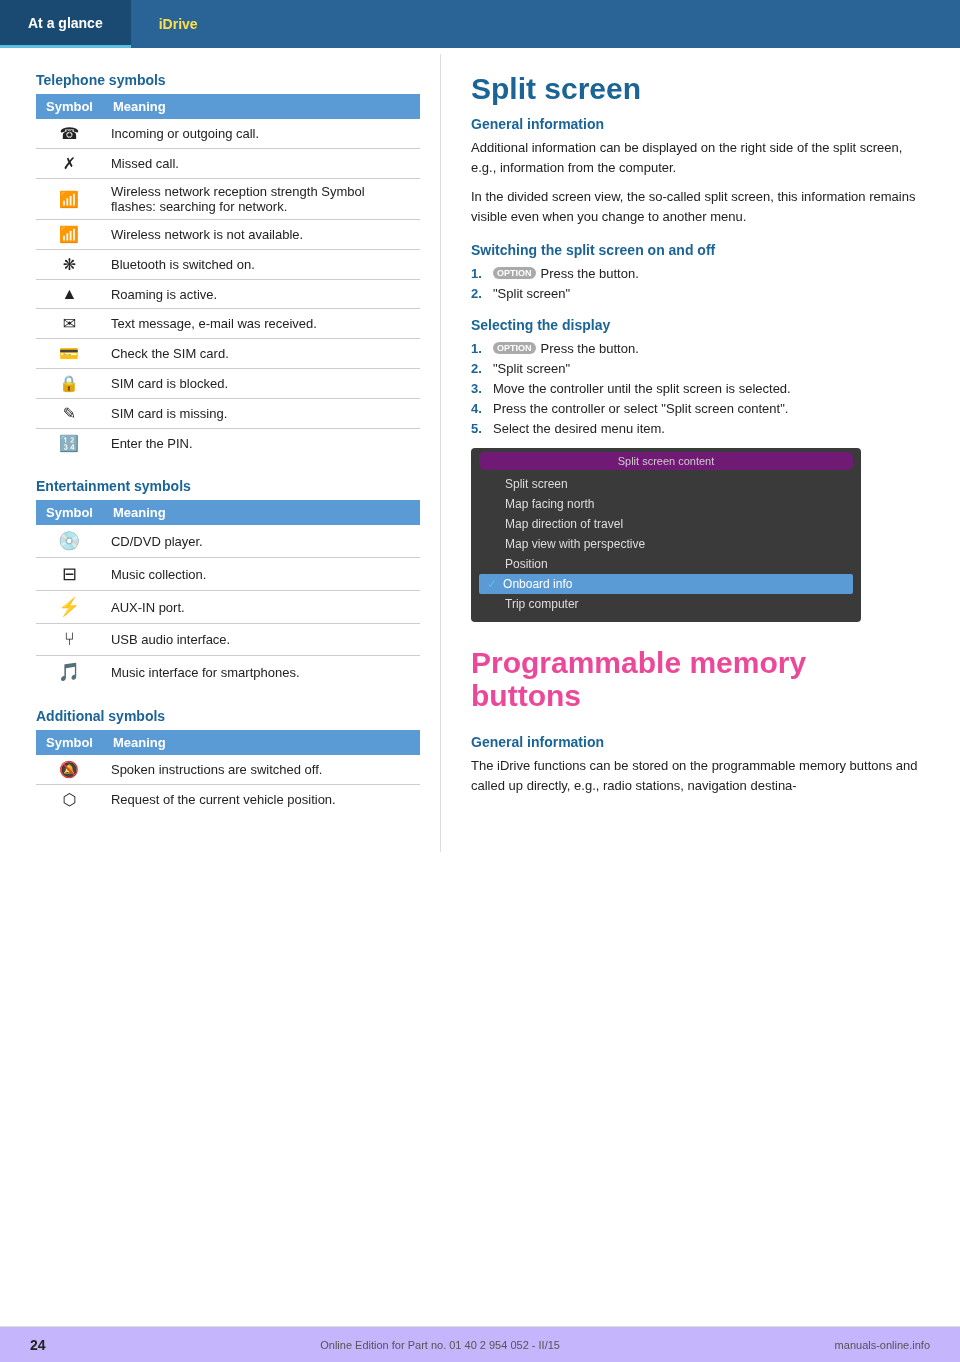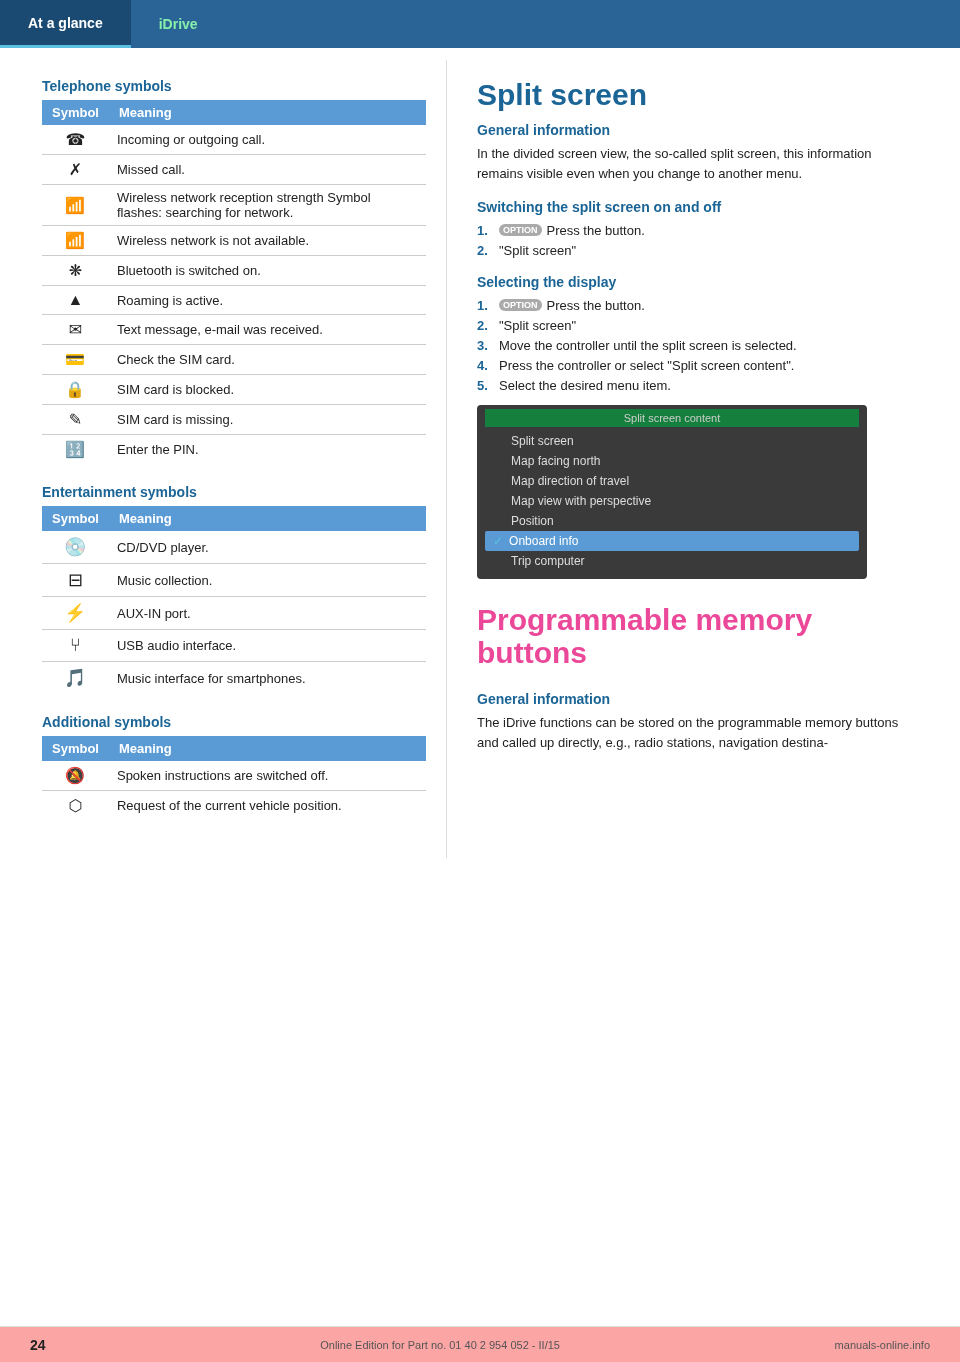--- a/index.html
+++ b/index.html
@@ -27,27 +27,27 @@
       font-size: 14px;
       font-weight: bold;
       color: #fff;
       cursor: pointer;
     }
     .nav-tab.active {
       background: #1a4a72;
       border-bottom: 3px solid #5bc0de;
     }
     .nav-tab.inactive {
-      color: #86efac;
+      color: #fde047;
     }
 
     
     .main-content {
       display: flex;
-      padding: 12px;
+      padding: 6px;
     }
 
     
     .left-col {
       width: 435px;
       padding: 18px 20px 18px 30px;
       border-right: 1px solid #ddd;
     }
 
     
@@ -154,27 +154,27 @@
     
     .split-screen-mockup {
       background: #3a3a3a;
       border-radius: 4px;
       padding: 4px 8px 8px 8px;
       margin-top: 8px;
       width: 100%;
       max-width: 390px;
     }
     .split-screen-title-bar {
-      background: #15803d;
+      background: #701a75;
       color: #ccc;
       font-size: 11px;
       text-align: center;
       padding: 3px 0;
       margin-bottom: 4px;
-      border-radius: 0;
+      border-radius: 6px;
     }
     .split-screen-item {
       display: flex;
       align-items: center;
       padding: 3px 8px;
       color: #ddd;
       font-size: 12px;
       cursor: pointer;
     }
     .split-screen-item.highlighted {
@@ -194,21 +194,21 @@
       left: 0;
       right: 0;
       height: 36px;
       display: flex;
       align-items: center;
       justify-content: space-between;
       padding: 0 30px;
       border-top: 1px solid #ddd;
       font-size: 11px;
       color: #555;
-      background: #fca5a5;
+      background: #c4b5fd;
     }
     .footer .page-num {
       font-size: 14px;
       font-weight: bold;
       color: #222;
     }
 
     
     .prog-heading {
       font-size: 30px;
@@ -343,20 +343,21 @@
         </tbody>
     </table>
 
   </div>
 
   <div class="right-col">
 
     <div class="large-heading">Split screen</div>
 
     <div class="section-title-blue first">General information</div>
+    <p class="body-para">Additional information can be displayed on the right side of the split screen, e.g., information from the computer.</p>
     <p class="body-para">In the divided screen view, the so-called split screen, this information remains visible even when you change to another menu.</p>
 
     <div class="section-title-blue">Switching the split screen on and off</div>
     <ul class="num-list">
       <li>
         <span class="num">1.</span>
         <span class="num-icon">OPTION</span>
         <span>Press the button.</span>
       </li>
       <li>

